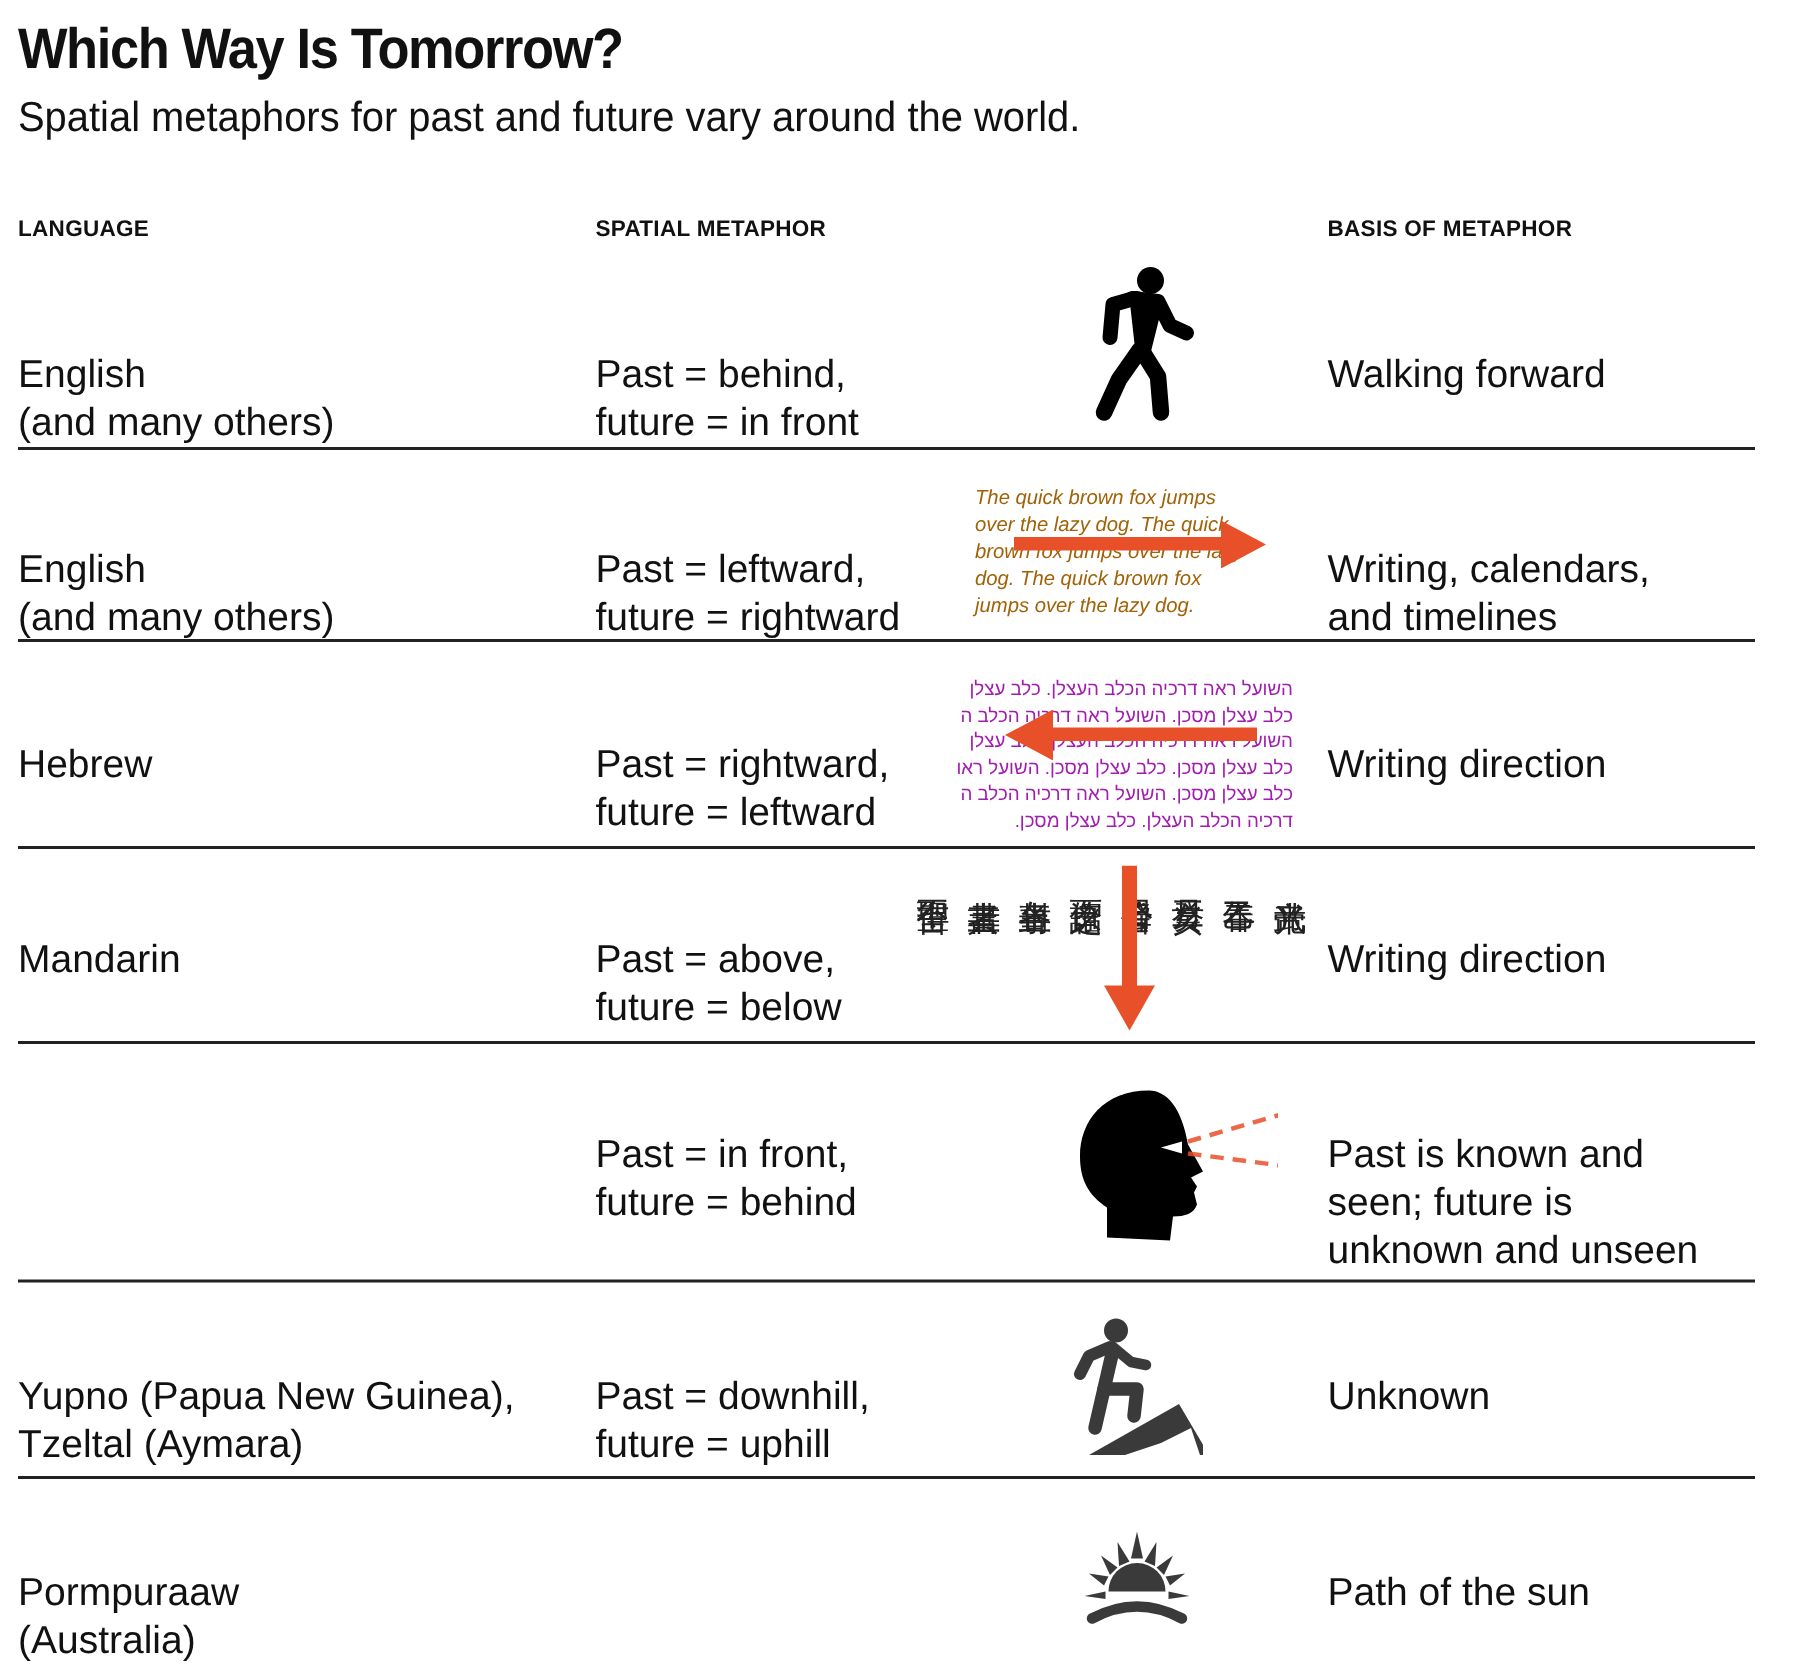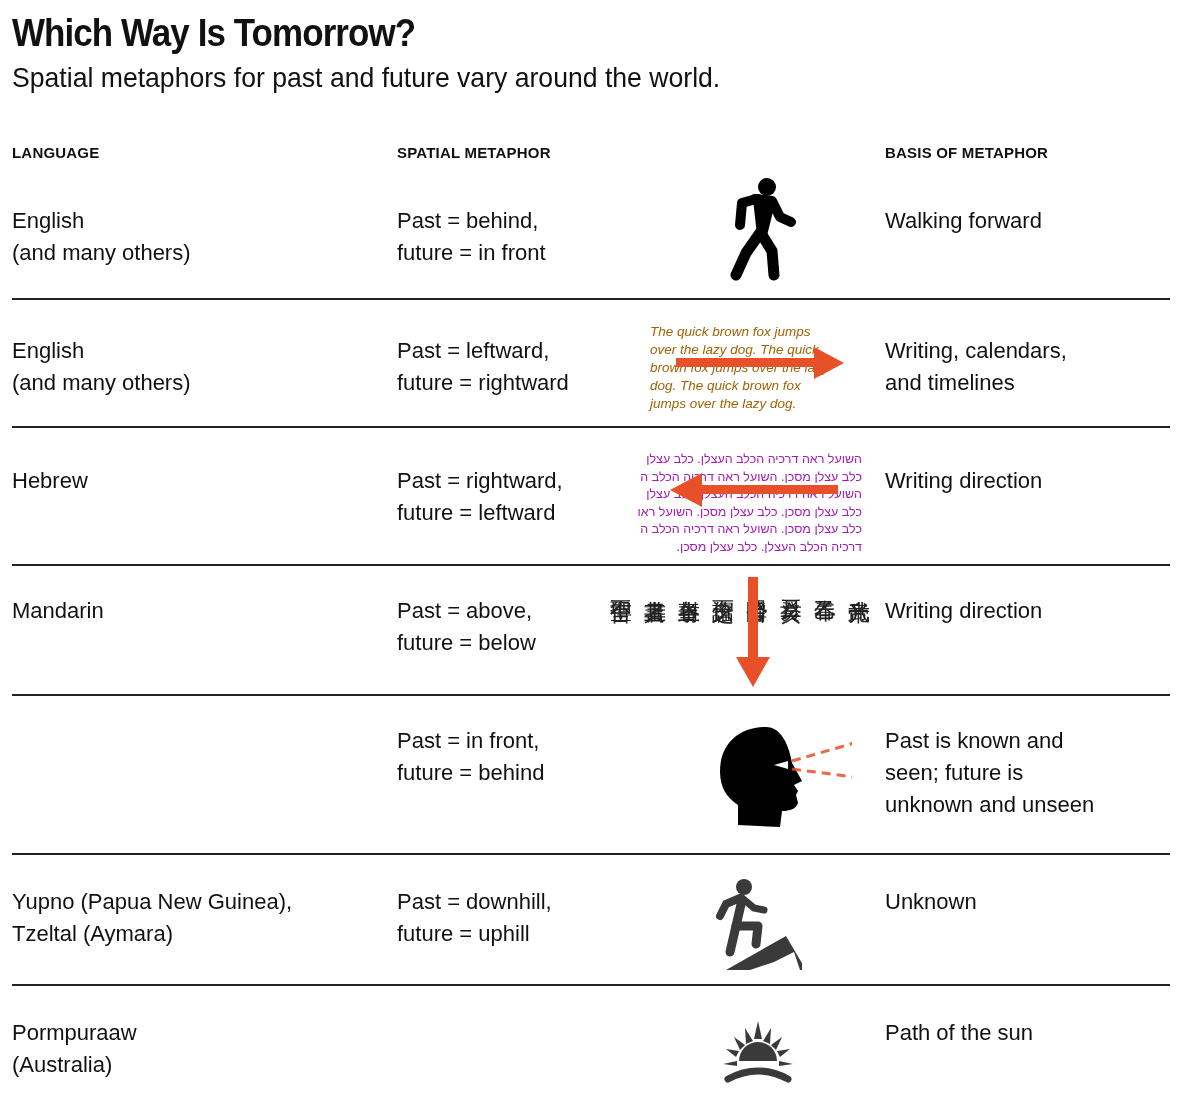--- a/index.html
+++ b/index.html
@@ -5,21 +5,21 @@
   html, body { margin:0; padding:0; background:#fff; }
   body { width:1200px; height:1118px; position:relative; overflow:hidden;
          font-family:"Liberation Sans", sans-serif; color:#111; }
   .title { position:absolute; left:12px; top:10px; font-size:38px; font-weight:bold;
            letter-spacing:-1px; margin:0; line-height:46px; transform:scaleX(0.92); transform-origin:left; }
   .subtitle { position:absolute; left:12px; top:60px; font-size:28px; line-height:36px;
               transform:scaleX(0.95); transform-origin:left; }
   .hdr { position:absolute; top:144px; font-size:15px; font-weight:bold; letter-spacing:0.2px; }
   .row { position:absolute; left:12px; width:1158px; }
   .rule { position:absolute; left:12px; width:1158px; height:2px; background:#222; }
-  .cell { position:absolute; font-size:22px; line-height:32px; white-space:pre-line; }
+  .cell { position:absolute; font-size:26px; line-height:32px; white-space:pre-line;margin-top:28px; }
   .c-lang { left:0; }
   .c-meta { left:385px; }
   .c-basis { left:873px; }
   .c-icon { position:absolute; }
   .txtimg { font-size:13.5px; line-height:18px; color:#a16207; white-space:pre-line;font-style:italic; }
   .heb { direction:rtl; text-align:right; font-size:12.5px; line-height:17.5px; color:#a21caf; white-space:pre-line; }
   .cjk { font-family:"DejaVu Serif", serif; font-size:22px; line-height:24px; color:#222;
          display:flex; flex-direction:row-reverse; gap:10px; }
   .cjk span { writing-mode:vertical-rl; }
 </style>

